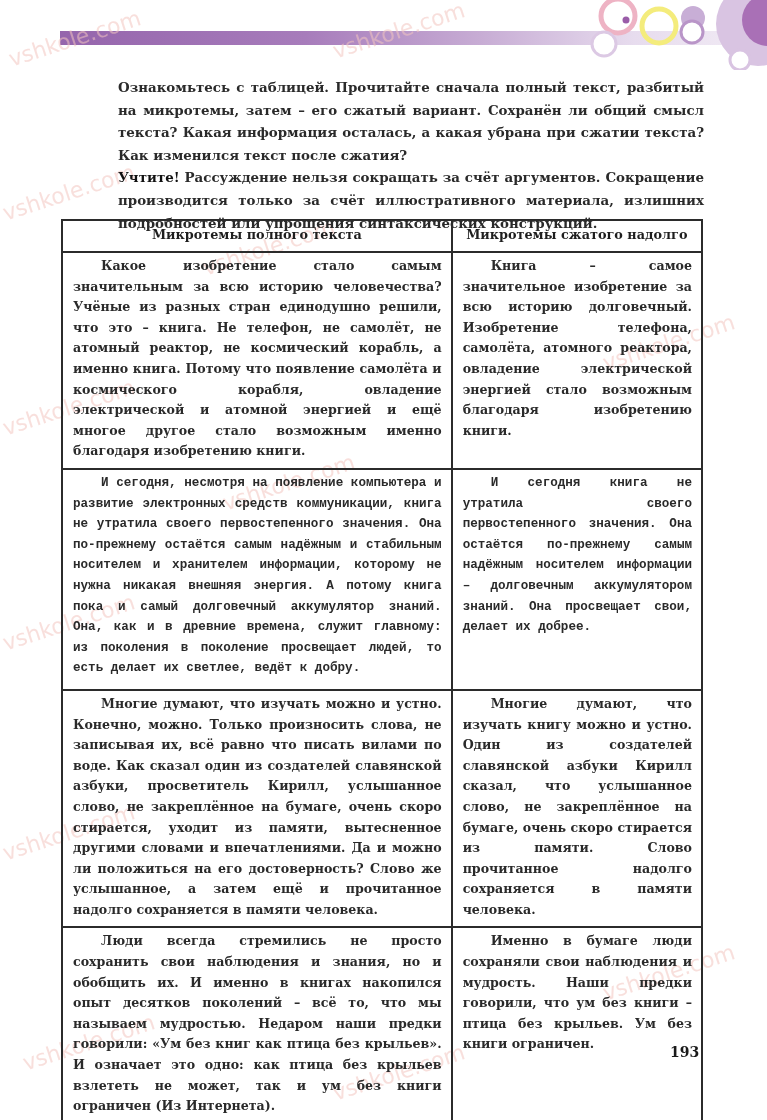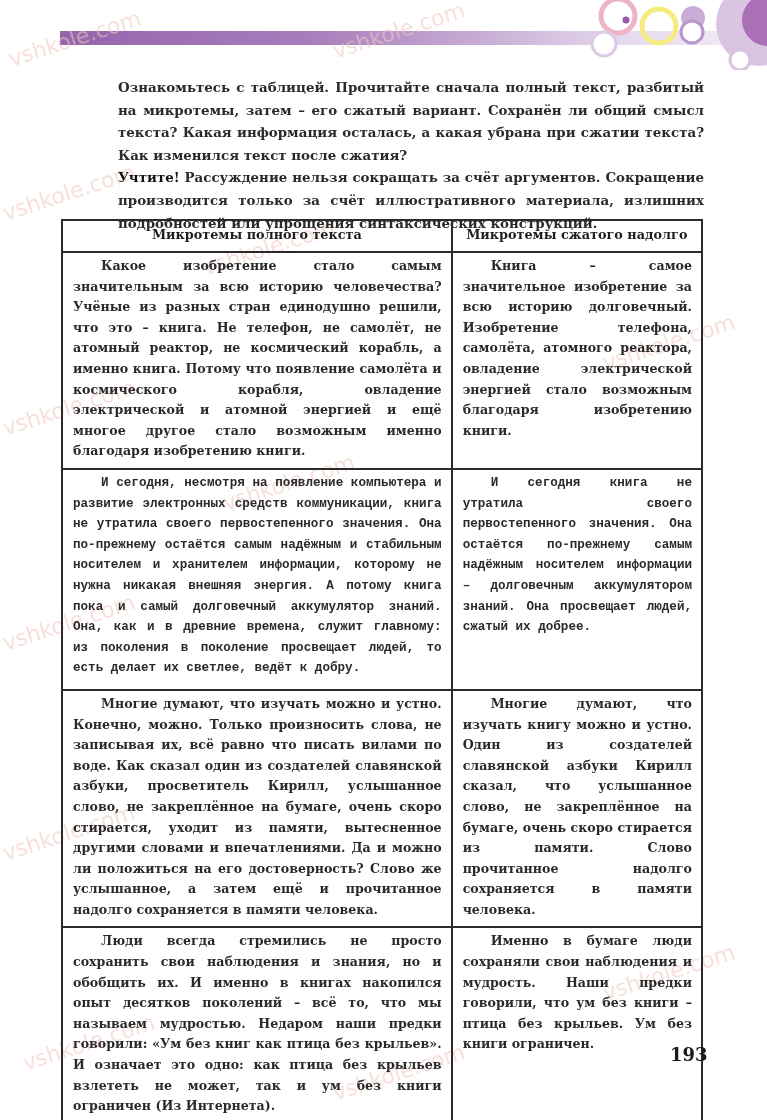--- a/index.html
+++ b/index.html
@@ -35,21 +35,21 @@
   }
   table.micro td { text-align: justify; font-weight: bold; color: #2a2a2a; hyphens: manual; }
   table.micro td p { margin: 0; text-indent: 28px; }
   col.c1 { width: 391px; }
   col.c2 { width: 251px; }
   tr.r1 td { height: 168px; }
   tr.r2 td { height: 210px; font-family: Liberation Mono, monospace; }
   tr.r3 td { height: 212px; }
   tr.r4 td { height: 158px; }
   .page-number {
-    position: absolute; left: 670px; top: 1044px; font-size: 18px; font-weight: bold; color: #1a1a1a;
+    position: absolute; left: 670px; top: 1044px; font-size: 14px; font-weight: bold; color: #1a1a1a;
   }
 </style>
 </head>
 <body>
 
 <div class="header-bar"></div>
 
 <svg class="deco" viewBox="0 0 767 70">
   <circle cx="618" cy="16" r="17" fill="none" stroke="#eeb3c4" stroke-width="5"></circle>
   <circle cx="626" cy="20" r="3.5" fill="#9a5ca8"></circle>
@@ -100,21 +100,21 @@
         </td>
       <td>
           <p>Книга – самое значительное изобретение за всю историю долговечный. Изобретение телефона, самолёта, атомного реактора, овладение электрической энергией стало возможным благодаря изобретению книги.</p>
         </td>
     </tr>
     <tr class="r2">
       <td>
           <p>И сегодня, несмотря на появление компьютера и развитие электронных средств коммуникации, книга не утратила своего первостепенного значения. Она по-прежнему остаётся самым надёжным и стабильным носителем и хранителем информации, которому не нужна никакая внешняя энергия. А потому книга пока и самый долговечный аккумулятор знаний. Она, как и в древние времена, служит главному: из поколения в поколение просвещает людей, то есть делает их светлее, ведёт к добру.</p>
         </td>
       <td>
-          <p>И сегодня книга не утратила своего первостепенного значения. Она остаётся по-прежнему самым надёжным носителем информации – долговечным аккумулятором знаний. Она просвещает людей, сжатый их добрее.</p>
+          <p>И сегодня книга не утратила своего первостепенного значения. Она остаётся по-прежнему самым надёжным носителем информации – долговечным аккумулятором знаний. Она просвещает свои, делает их добрее.</p>
         </td>
     </tr>
     <tr class="r3">
       <td>
           <p>Многие думают, что изучать можно и устно. Конечно, можно. Только произносить слова, не записывая их, всё равно что писать вилами по воде. Как сказал один из создателей славянской азбуки, просветитель Кирилл, услышанное слово, не закреплённое на бумаге, очень скоро стирается, уходит из памяти, вытесненное другими словами и впечатлениями. Да и можно ли положиться на его достоверность? Слово же услышанное, а затем ещё и прочитанное надолго сохраняется в памяти человека.</p>
         </td>
       <td>
           <p>Многие думают, что изучать книгу можно и устно. Один из создателей славянской азбуки Кирилл сказал, что услышанное слово, не закреплённое на бумаге, очень скоро стирается из памяти. Слово прочитанное надолго сохраняется в памяти человека.</p>
         </td>
     </tr>

